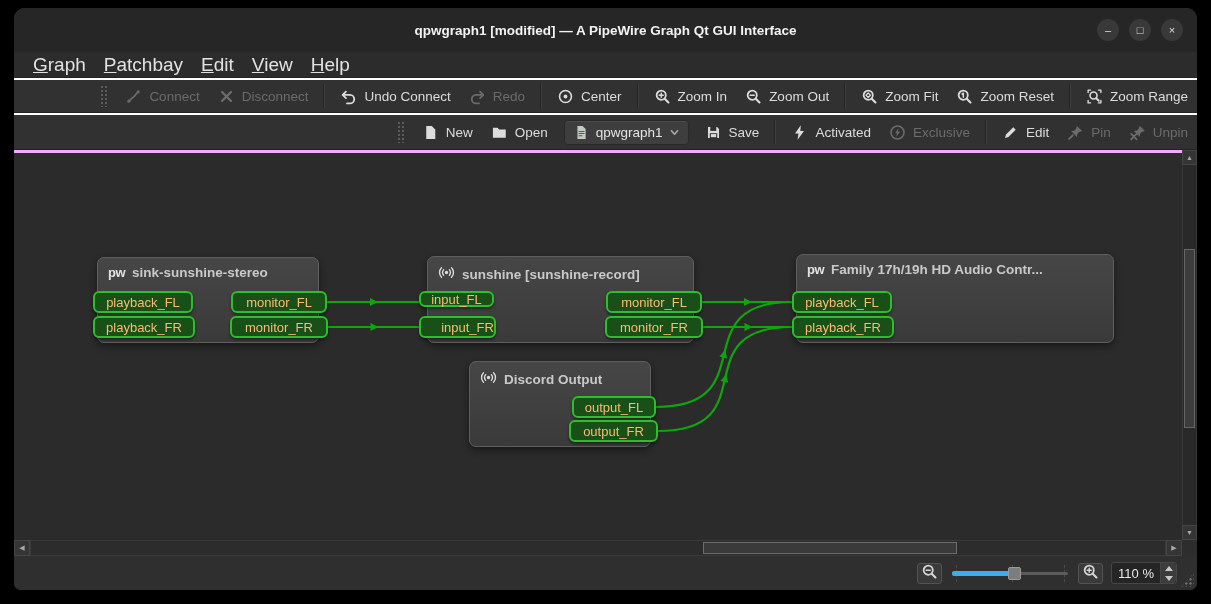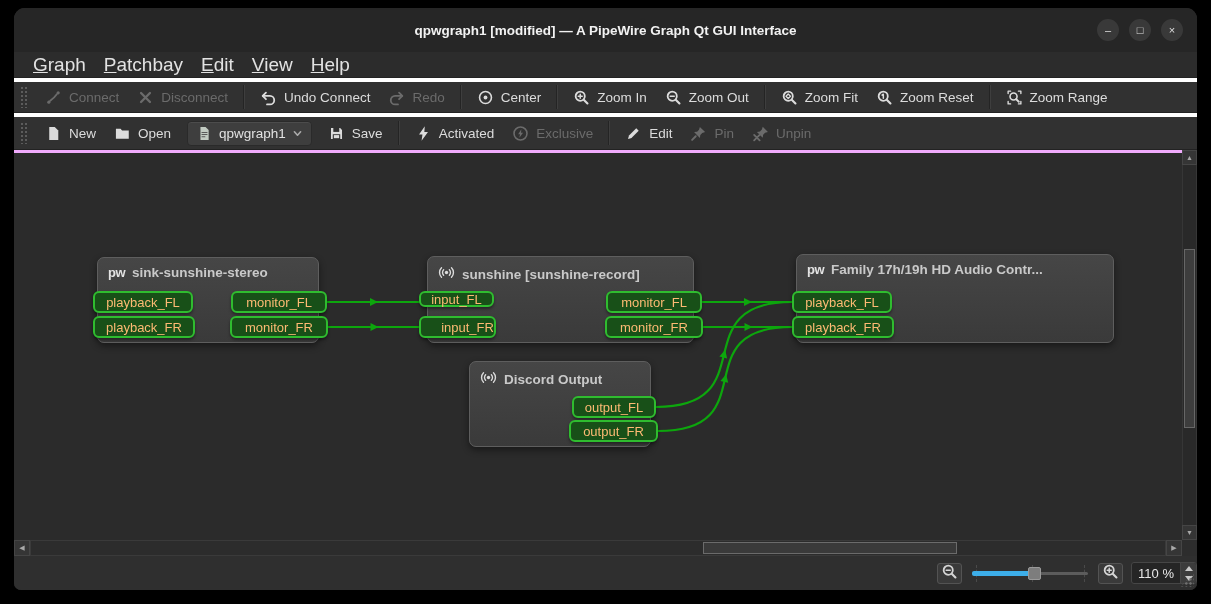--- a/index.html
+++ b/index.html
@@ -19,21 +19,21 @@
   .winbtns { position:absolute; right:14px; top:11px; display:flex; gap:10px; }
   .winbtn { width:22px; height:22px; border-radius:50%; background:#393939; color:#dfdfdf;
             display:flex; align-items:center; justify-content:center; font-size:11px; }
   
   .menubar { height:26px; background:#2c2c2c; display:flex; align-items:center; padding-left:10px;
              border-bottom:1px solid #232323; flex:none; }
   .menu-item { display:inline-block; padding:3px 9px; color:#e2e2e2; font-size:19px; }
   .menu-item::first-letter { text-decoration:underline; }
   
   .toolbar { display:flex; align-items:center; background:#313131;
-             border-top:4px solid #ffffff; border-bottom:1px solid #222; flex:none; }
+             border-top:2px solid #ffffff; border-bottom:1px solid #222; flex:none;justify-content:flex-end; }
   #toolbar-graph { height:35px; }
   #toolbar-file  { height:37px; }
   .tb-handle { width:7px; height:22px; margin:0 9px 0 6px;
     background-image:radial-gradient(circle,#5c5c5c 1px,transparent 1.3px);
     background-size:4px 4px; }
   .tb-btn { display:flex; align-items:center; gap:7px; padding:5px 9px; font-size:13.5px;
             color:#dcdcdc; white-space:nowrap; border-radius:3px; }
   .tb-btn.disabled { color:#6b6b6b; }
   .tb-sep { width:2px; height:24px; margin:0 6px;
             border-left:1px solid #242424; border-right:1px solid #3e3e3e; }
@@ -66,21 +66,21 @@
   .hrow { height:16px; display:flex; flex:none; }
   .hsb { width:1168px; display:flex; }
   .hsb-btn { width:16px; height:16px; display:flex; align-items:center; justify-content:center;
              background:#353535; border:1px solid #454545; color:#a8a8a8; font-size:7px; flex:none; }
   .hsb-trough { flex:1; position:relative; background:#2c2c2c; border:1px solid #3a3a3a; }
   .hsb-thumb { position:absolute; top:1px; bottom:1px; left:672px; width:254px;
                background:#3a3a3a; border:1px solid #6b6b6b; }
   .corner { width:15px; background:#2d2d2d; flex:none; }
   
   .statusbar { height:34px; background:#2f2f2f; display:flex; align-items:center;
-               justify-content:flex-end; gap:8px; position:relative; flex:none; }
+               justify-content:flex-end; padding-right:20px; gap:8px; position:relative; flex:none; }
   .sbtn { width:25px; height:21px; background:#3a3a3a; border:1px solid #535353; border-radius:3px;
           color:#d5d5d5; display:flex; align-items:center; justify-content:center; }
   .slider { position:relative; width:120px; height:21px; }
   .slider .tick { position:absolute; top:2px; bottom:2px; border-left:1px dashed #4a4a4a; }
   .slider .track { position:absolute; left:2px; right:2px; top:9px; height:3px; background:#5c5c5c; border-radius:2px; }
   .slider .fill { position:absolute; left:2px; top:8px; height:5px; width:62px; background:#3daee9; border-radius:2px; }
   .slider .handle { position:absolute; left:58px; top:4px; width:13px; height:13px; background:#7d7d7d;
                     border:1px solid #9a9a9a; border-radius:2px; }
   .spin { display:flex; width:66px; height:22px; background:#252525; border:1px solid #464646; border-radius:3px; overflow:hidden; }
   .spin-val { flex:1; color:#e8e8e8; font-size:13px; display:flex; align-items:center; justify-content:center; }

